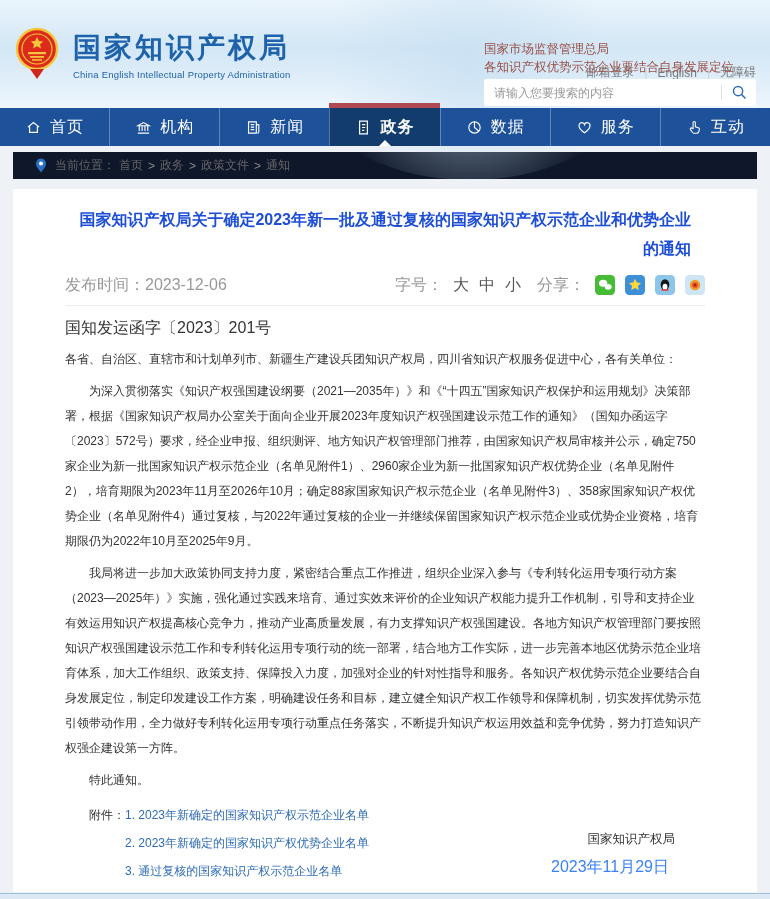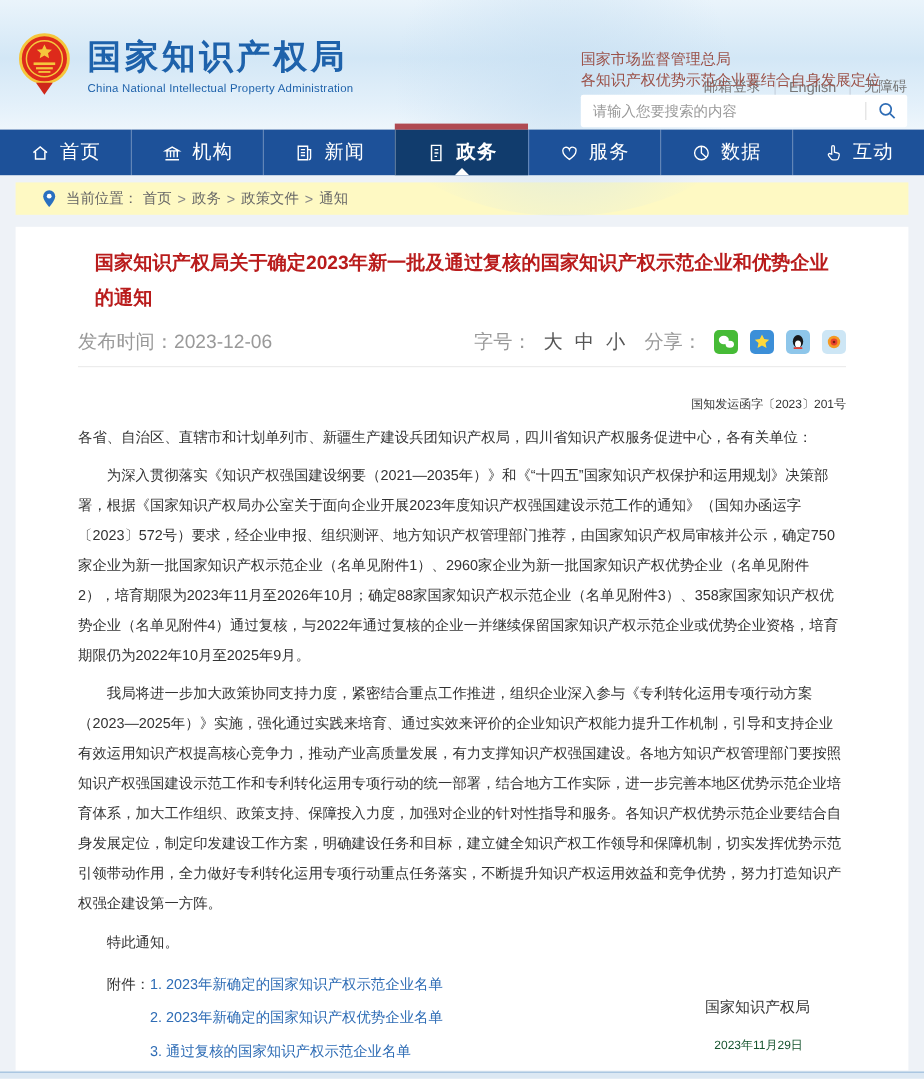--- a/index.html
+++ b/index.html
@@ -34,46 +34,46 @@
   .nav-item { flex:1; display:flex; align-items:center; justify-content:center; gap:8px;
     color:#fff; font-size:16px; letter-spacing:1px; cursor:pointer; position:relative; }
   .nav-item + .nav-item { border-left:1px solid rgba(255,255,255,.3); }
   .nav-item.active { background:#113c6d; }
   .nav-item.active::before { content:''; position:absolute; top:-5px; left:-1px; right:0; height:5px; background:#b04a52; }
   .nav-item.active::after { content:''; position:absolute; bottom:0; left:50%; transform:translateX(-50%);
     border-left:6px solid transparent; border-right:6px solid transparent; border-bottom:6px solid #fdfdfd; }
   .nav-icon { display:flex; }
 
   
-  .breadcrumb { margin:6px 13px 0; height:27px; background:#fef9c3; display:flex; align-items:center;
+  .breadcrumb { margin:6px 13px 0; height:27px; background:#0f172a; display:flex; align-items:center;
     padding-left:22px; font-size:12px; color:#666; gap:4px; }
   .breadcrumb .pin { display:flex; margin-right:4px; }
   .crumb { cursor:pointer; }
   .crumb-sep { color:#888; margin:0 1px; }
 
   
   .main-card { position:relative; margin:10px 13px 0; height:703px; background:#fff;
     padding:16px 52px 0; overflow:hidden; }
-  .article-title { text-align:left; font-size:16px; font-weight:700; color:#b91c1c; line-height:29px; padding:0 14px; }
+  .article-title { text-align:right; font-size:16px; font-weight:700; color:#1d4ed8; line-height:29px; padding:0 14px; }
   .meta-row { margin-top:12px; display:flex; justify-content:space-between; 
     font-size:16px; color:#999; height:20px; }
   .meta-right { display:flex; align-items:center; gap:16px; }
   .fontsize-group, .share-group { display:flex; align-items:center; gap:10px;font-family:Liberation Serif, serif; }
   .fs-btn { color:#555; cursor:pointer; }
   .share-group .icon { width:20px; height:20px; display:flex; cursor:pointer; }
   .meta-hr { border:none; border-top:1px solid #ececec; margin-top:10px; }
-  .doc-number { margin-top:24px; text-align:right; font-size:10px; color:#333; }
+  .doc-number { margin-top:12px; text-align:left; font-size:16px; color:#333; }
   .article-body { margin-top:8px; font-size:12px; color:#333; line-height:25px; }
   .article-body .salutation { margin-top:8px; }
   .article-body p.indent { text-indent:2em; margin-top:7px; }
   .attachments { margin-top:8px; padding-left:24px; display:flex; font-size:12px; line-height:28px; color:#333; }
   .att-list { display:flex; flex-direction:column; }
   .att-list a { color:#2e6cb5; text-decoration:none; cursor:pointer; }
   .signature { position:absolute; right:82px; bottom:44px; font-size:12.5px; color:#333; }
-  .sign-date { position:absolute; right:88px; bottom:14px; font-size:10px; color:#14532d;margin-left:20px; }
+  .sign-date { position:absolute; right:88px; bottom:14px; font-size:16px; color:#3b82f6;margin-left:20px; }
 
   .footer-strip { position:absolute; left:0; right:0; top:893px; height:6px;
     background:#dce8f3; border-top:1px solid #9fbedd; }
 </style>
 </head>
 <body>
 
 <div class="page">
 
   <div class="header">
@@ -92,21 +92,21 @@
           <circle cx="23" cy="25" r="15" fill="none" stroke="#f5c63c" stroke-width="1.2"></circle>
           <path d="M23 13l1.9 4 4.4.4-3.3 2.9.9 4.3-3.9-2.3-3.9 2.3.9-4.3-3.3-2.9 4.4-.4z" fill="#f5c63c"></path>
           <rect x="14" y="28" width="18" height="2.2" fill="#f5c63c"></rect>
           <rect x="16" y="32" width="14" height="1.8" fill="#f5c63c"></rect>
           <rect x="18" y="35.2" width="10" height="1.5" fill="#f5c63c"></rect>
           <path d="M16 45l7 10 7-10z" fill="#cf281a"></path>
         </svg>
       </span>
       <span class="logo-text">
         <div class="site-title">国家知识产权局</div>
-        <div class="site-sub">China National Intellectual Property Administration</div>
+        <div class="site-sub">China English Intellectual Property Administration</div>
       </span>
     </div>
 
     <div class="org-links">
       <div>国家市场监督管理总局</div>
       <div>各知识产权优势示范企业要结合自身发展定位</div>
     </div>
 
     <div class="searchbox">
       <input type="text" placeholder="请输入您要搜索的内容" style="">
@@ -149,33 +149,33 @@
       <span class="nav-icon">
         <svg width="17" height="17" viewBox="0 0 24 24">
             <path d="M6.5 3h11v18h-11zM10 8h4.5M10 12h4.5M10 16h3" fill="none" stroke="#fff" stroke-width="1.7"></path>
           </svg>
       </span>
       <span style="font-weight:700">政务</span>
     </div>
     <div class="nav-item">
       <span class="nav-icon">
         <svg width="17" height="17" viewBox="0 0 24 24">
-            <path d="M12 19.5c-4.6-3.1-7.6-6-7.6-9.2A3.9 3.9 0 0 1 12 8a3.9 3.9 0 0 1 7.6 2.3c0 3.2-3 6.1-7.6 9.2z" fill="none" stroke="#fff" stroke-width="1.6"></path>
-          </svg>
-      </span>
-      <span>服务</span>
-    </div>
-    <div class="nav-item">
-      <span class="nav-icon">
-        <svg width="17" height="17" viewBox="0 0 24 24">
             <circle cx="12" cy="12" r="8" fill="none" stroke="#fff" stroke-width="1.6"></circle>
             <path d="M12 4v8l6 5.2" fill="none" stroke="#fff" stroke-width="1.6"></path>
           </svg>
       </span>
       <span>数据</span>
+    </div>
+    <div class="nav-item">
+      <span class="nav-icon">
+        <svg width="17" height="17" viewBox="0 0 24 24">
+            <path d="M12 19.5c-4.6-3.1-7.6-6-7.6-9.2A3.9 3.9 0 0 1 12 8a3.9 3.9 0 0 1 7.6 2.3c0 3.2-3 6.1-7.6 9.2z" fill="none" stroke="#fff" stroke-width="1.6"></path>
+          </svg>
+      </span>
+      <span>服务</span>
     </div>
     <div class="nav-item">
       <span class="nav-icon">
         <svg width="17" height="17" viewBox="0 0 24 24">
             <path d="M10 13.5V5a1.6 1.6 0 0 1 3.2 0v6l4.3 1.2a2 2 0 0 1 1.4 2.4l-.9 3.4a3 3 0 0 1-2.9 2.2h-3.4a3 3 0 0 1-2.4-1.2l-3-4a1.5 1.5 0 0 1 2.3-1.9z" fill="none" stroke="#fff" stroke-width="1.5"></path>
           </svg>
       </span>
       <span>互动</span>
     </div>
   </div>

